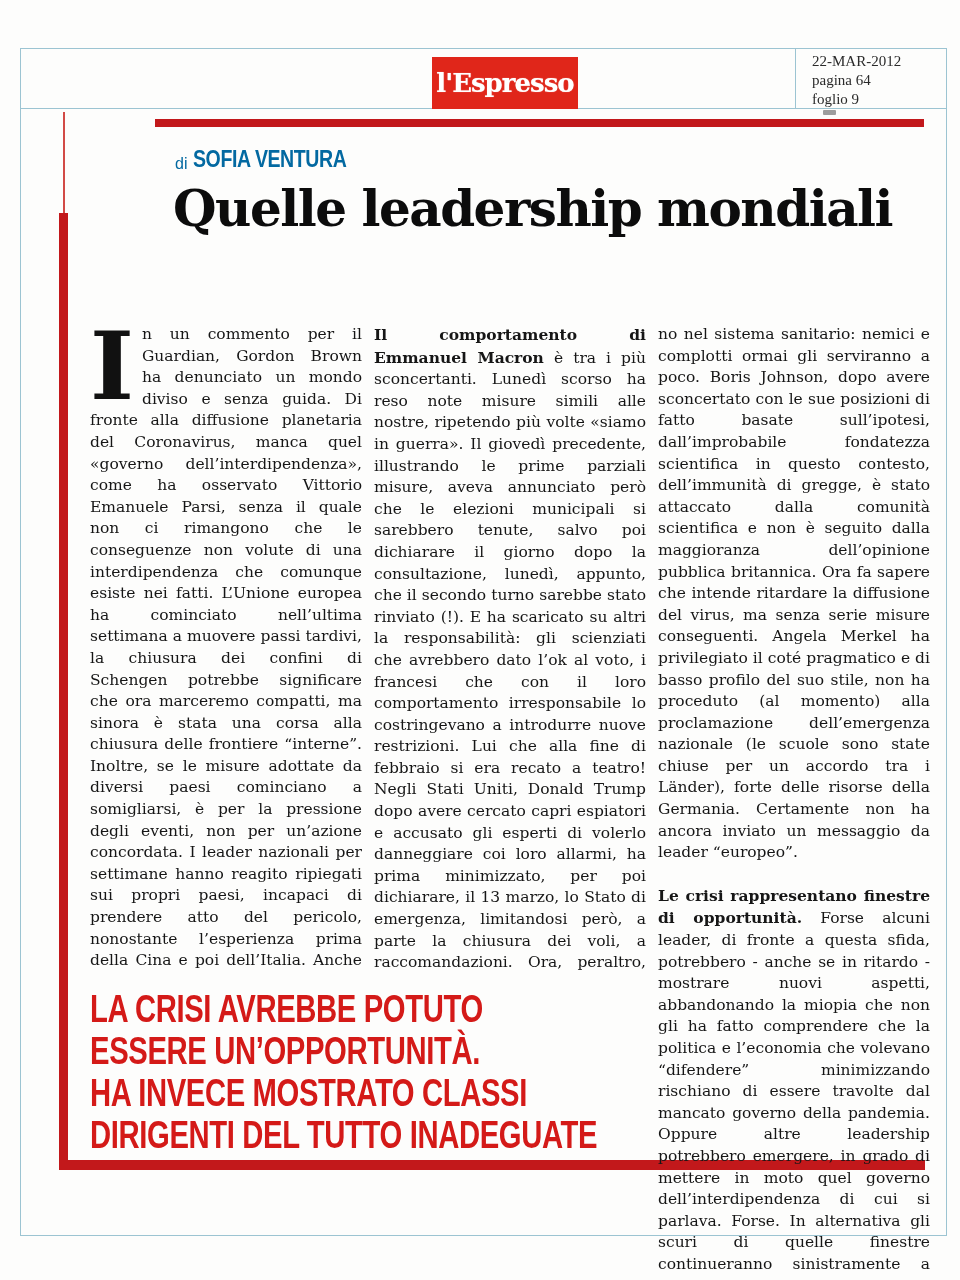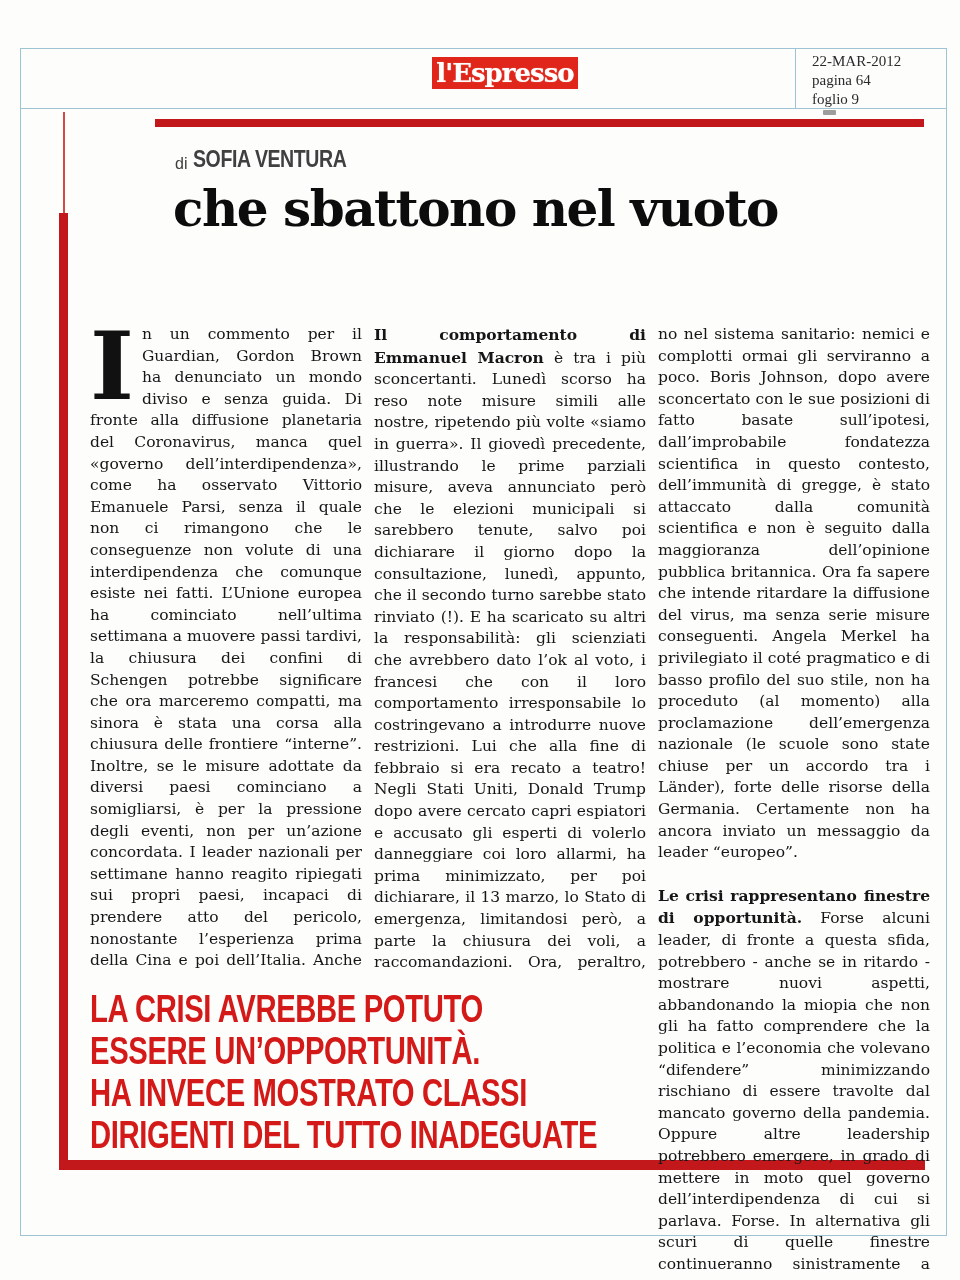--- a/index.html
+++ b/index.html
@@ -11,39 +11,39 @@
   }
   .abs{position:absolute;}
 
   
   .page-frame{left:20px;top:48px;width:925px;height:1186px;border:1px solid #9cc4d2;}
   .header-rule{left:20px;top:108px;width:927px;height:0;border-top:1px solid #9cc4d2;}
   .header-divider{left:795px;top:48px;width:0;height:60px;border-left:1px solid #9cc4d2;}
 
   
   .logo{
-    left:432px;top:57px;width:146px;height:32px;background:#e0261a;
+    left:432px;top:57px;width:146px;height:52px;background:#e0261a;
     color:#fff;display:flex;align-items:center;justify-content:center;
     font-family:"DejaVu Serif",serif;font-weight:bold;font-size:26px;
     letter-spacing:-1px;text-shadow:0 0 1px rgba(255,255,255,.6);
   }
   .date-block{
     left:812px;top:52px;width:130px;
     font-family:"Liberation Serif",serif;font-size:15px;line-height:19px;color:#2a2a2a;
   }
   .stamp-mark{left:823px;top:110px;width:13px;height:5px;background:#6a6a6a;opacity:.65;border-radius:1px;}
 
   
   .bar-top{left:155px;top:119px;width:769px;height:8px;background:#c2181b;}
   .hairline-left{left:63px;top:112px;width:2px;height:101px;background:#d24a46;}
   .bar-left{left:59px;top:213px;width:9px;height:950px;background:#c2181b;}
   .bar-bottom{left:59px;top:1160px;width:866px;height:10px;background:#c2181b;}
 
   
-  .byline{left:175px;top:146px;color:#404040;white-space:nowrap;}
+  .byline{left:175px;top:146px;color:#0369a1;white-space:nowrap;}
   .byline .prefix{font-family:"Liberation Sans",sans-serif;font-size:16px;font-weight:normal;}
   .byline .author{
     display:inline-block;font-family:"Liberation Sans",sans-serif;font-weight:bold;
     font-size:23px;letter-spacing:-.5px;transform:scaleX(.85);transform-origin:left bottom;
     vertical-align:bottom;
   }
   .headline{
     left:173px;top:180px;width:720px;color:#0c0c0c;
     font-family:"DejaVu Serif",serif;font-weight:bold;
     font-size:50px;line-height:58px;letter-spacing:-1.5px;
@@ -96,21 +96,21 @@
 <div class="abs hairline-left"></div>
 <div class="abs bar-left"></div>
 <div class="abs bar-bottom"></div>
 
 <div class="abs byline">
   <span class="prefix">di</span>
   <span> </span>
   <span class="author">SOFIA VENTURA</span>
 </div>
 <div class="abs headline">
-  <div>che sbattono nel vuoto</div>
+  <div>Quelle leadership mondiali</div>
 </div>
 
 <div class="abs content">
   <div class="colwrap-left">
     <div class="two-cols">
       <div class="col">
         <p><span class="dropcap">I</span><span>n un commento per il Guardian, Gordon Brown ha denunciato un mondo diviso e senza guida. Di fronte alla diffusione planetaria del Coronavirus, manca quel «governo dell’interdipendenza», come ha osservato Vittorio Emanuele Parsi, senza il quale non ci rimangono che le conseguenze non volute di una interdipendenza che comunque esiste nei fatti. L’Unione europea ha cominciato nell’ultima settimana a muovere passi tardivi, la chiusura dei confini di Schengen potrebbe significare che ora marceremo compatti, ma sinora è stata una corsa alla chiusura delle frontiere “interne”. Inoltre, se le misure adottate da diversi paesi cominciano a somigliarsi, è per la pressione degli eventi, non per un’azione concordata. I leader nazionali per settimane hanno reagito ripiegati sui propri paesi, incapaci di prendere atto del pericolo, nonostante l’esperienza prima della Cina e poi dell’Italia. Anche il governo italiano è arrivato tardi, procedendo poi in una sincopata rincorsa un po’ confusa. Ma gli altri leader avevano di fronte la nostra esperienza, trattata con sufficienza.</span></p>
       </div>
       <div class="col">
         <p><b>Il comportamento di Emmanuel Macron</b><span> è tra i più sconcertanti. Lunedì scorso ha reso note misure simili alle nostre, ripetendo più volte «siamo in guerra». Il giovedì precedente, illustrando le prime parziali misure, aveva annunciato però che le elezioni municipali si sarebbero tenute, salvo poi dichiarare il giorno dopo la consultazione, lunedì, appunto, che il secondo turno sarebbe stato rinviato (!). E ha scaricato su altri la responsabilità: gli scienziati che avrebbero dato l’ok al voto, i francesi che con il loro comportamento irresponsabile lo costringevano a introdurre nuove restrizioni. Lui che alla fine di febbraio si era recato a teatro! Negli Stati Uniti, Donald Trump dopo avere cercato capri espiatori e accusato gli esperti di volerlo danneggiare coi loro allarmi, ha prima minimizzato, per poi dichiarare, il 13 marzo, lo Stato di emergenza, limitandosi però, a parte la chiusura dei voli, a raccomandazioni. Ora, peraltro, dovrà misurarsi con la sua ostilità nei confronti degli avanzamenti (relativi, ma importanti) del welfare realizzati da Obama, così come con le carenze che permango-</span></p>

